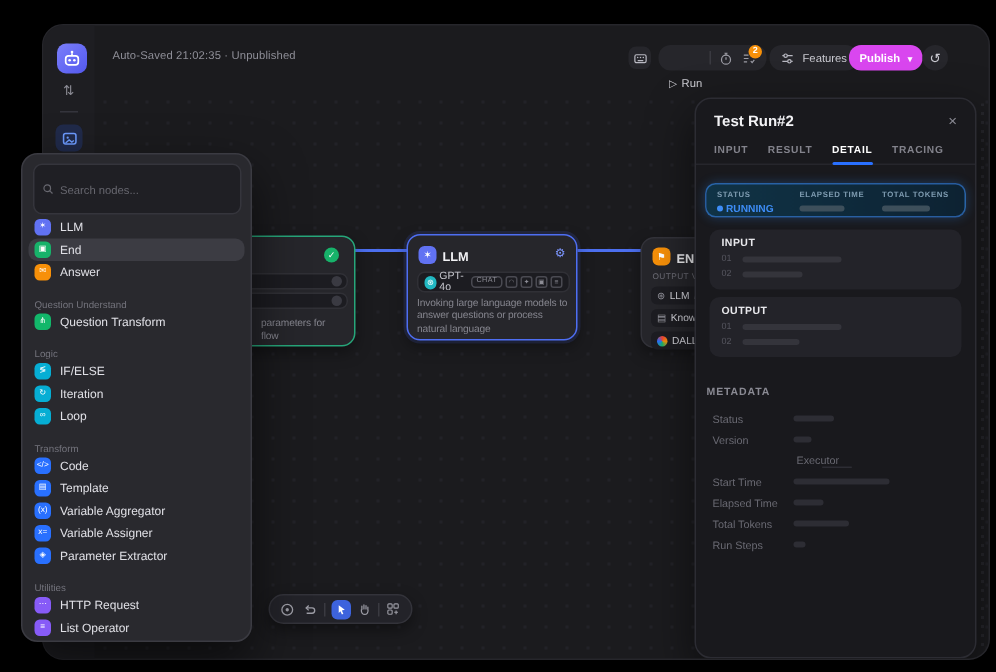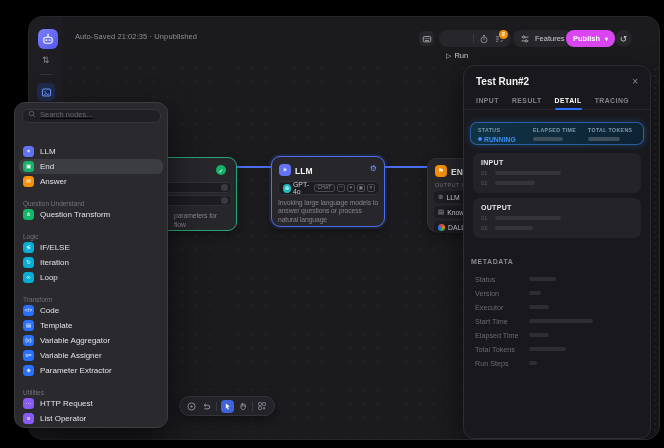--- a/index.html
+++ b/index.html
@@ -80,21 +80,21 @@
   .mtitle{position:absolute;left:7px;top:192px;font-size:7px;font-weight:bold;letter-spacing:.6px;color:#8A8A93;}
   .mrow{position:absolute;left:11px;height:10px;display:flex;align-items:center;width:166px;}
   .mlabel{font-size:7.2px;color:#696972;width:54px;}
   .scrolldots{position:absolute;right:3px;top:52px;bottom:8px;width:2px;
               background:repeating-linear-gradient(180deg,#33333B 0 2px,transparent 2px 6px);opacity:.5;}
   
   .palette{position:absolute;left:14px;top:102px;width:154px;height:326px;background:#29292E;z-index:10;
            border:1px solid #3B3B42;border-radius:11px;box-sizing:border-box;
            box-shadow:0 14px 34px rgba(0,0,0,.6);overflow:hidden;}
   .searchbox{position:absolute;left:7px;top:6px;width:139px;height:14px;background:#1F1F24;border:1px solid #35353C;
-             border-radius:6px;display:flex;align-items:flex-start;gap:4px;padding:0 5px;box-sizing:border-box;text-decoration:underline;}
+             border-radius:6px;display:flex;align-items:center;gap:4px;padding:16px 5px;box-sizing:border-box;}
   .searchbox input{flex:1;background:transparent;border:none;outline:none;color:#C9C9CF;font-size:7.5px;
                    font-family:"Liberation Sans",sans-serif;padding:0;}
   .searchbox input::placeholder{color:#67676F;}
   .ptabs2{position:absolute;left:0;top:24px;width:100%;height:15px;border-bottom:1px solid #35353C;
           display:flex;gap:11px;padding-left:9px;box-sizing:border-box;}
   .ntab{position:relative;font-size:8px;color:#77777F;display:flex;align-items:flex-start;}
   .ntab.active{color:#F2F2F5;font-weight:bold;}
   .ntab.active .nunder{position:absolute;left:0;right:0;bottom:0;height:2px;background:#4E6EF2;border-radius:1px;}
   .plist{position:absolute;left:4px;right:4px;top:41px;}
   .pitem{height:15px;display:flex;align-items:center;gap:6px;padding:0 4px;border-radius:6px;}
@@ -332,21 +332,21 @@
 
       <div class="mtitle">METADATA</div>
       <div class="mrow" style="top:208px;">
           <span class="mlabel">Status</span>
           <span class="sk" style="width:27px;background:#2D2D34;"></span>
         </div>
       <div class="mrow" style="top:222px;">
           <span class="mlabel">Version</span>
           <span class="sk" style="width:12px;background:#2D2D34;"></span>
         </div>
-      <div class="mrow" style="top:236px;">
+      <div class="mrow" style="top:236px;flex-direction:column;">
           <span class="mlabel">Executor</span>
           <span class="sk" style="width:20px;background:#2D2D34;"></span>
         </div>
       <div class="mrow" style="top:250px;align-items:center;">
           <span class="mlabel">Start Time</span>
           <span class="sk" style="width:64px;background:#2D2D34;"></span>
         </div>
       <div class="mrow" style="top:264px;">
           <span class="mlabel">Elapsed Time</span>
           <span class="sk" style="width:20px;background:#2D2D34;"></span>

